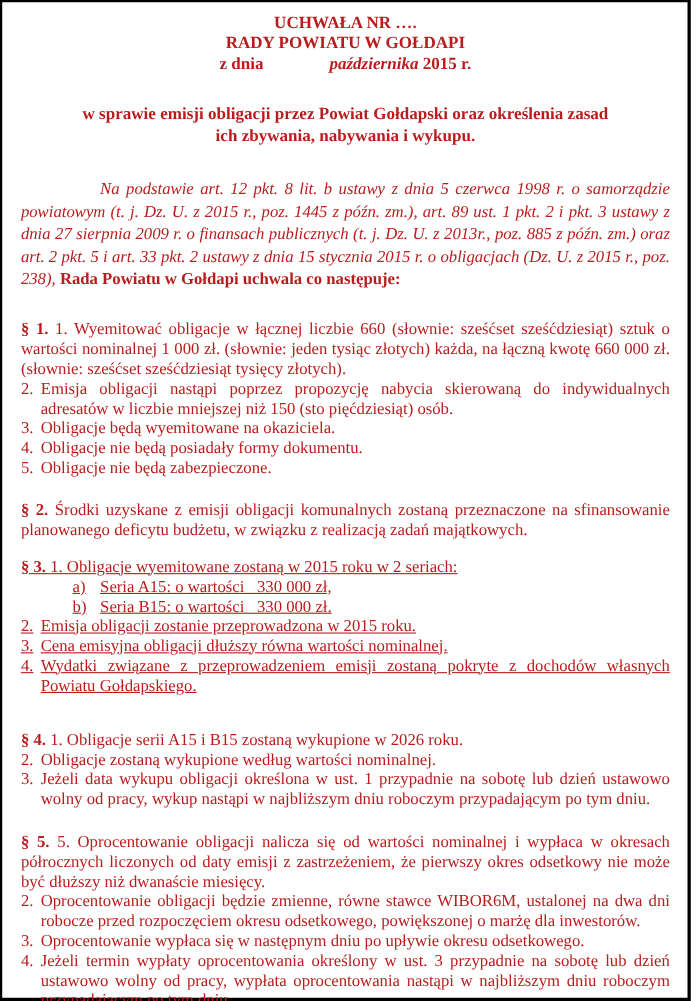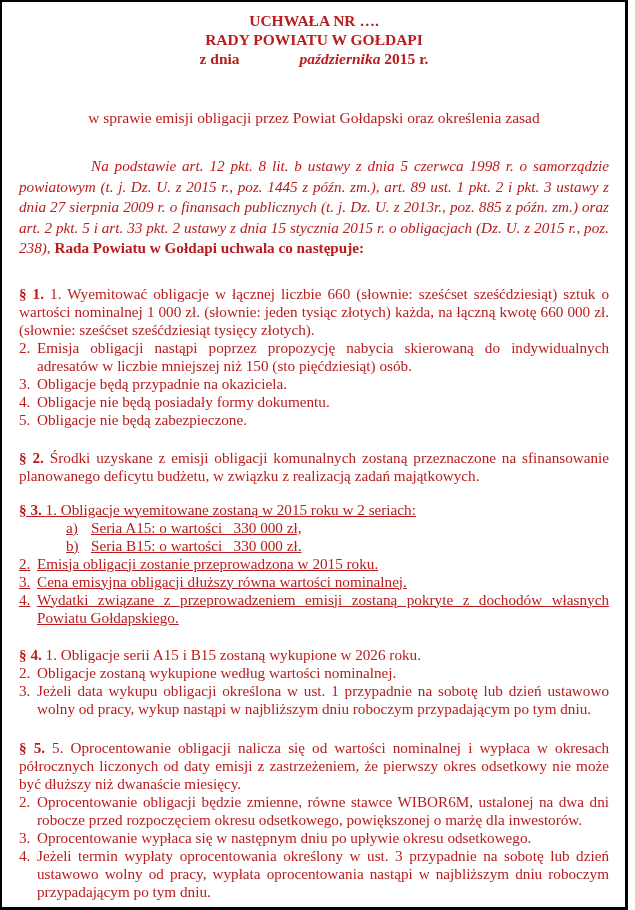--- a/index.html
+++ b/index.html
@@ -10,73 +10,74 @@
     border-right:3px solid #000; border-bottom:3px solid #000;
     background:#fff; color:#b91c1c;
     font-family:"Liberation Serif", "DejaVu Serif", serif;
     font-size:15.2px; line-height:18px;
     padding:0 16px 0 17px;
   }
   .title { text-align:center; font-weight:bold; font-size:15.5px; line-height:19px; }
   .title .l1 { margin-top:9px; }
   .title .date-line .day { margin-right:56px; }
   .title .date-line i { font-weight:bold; }
-  .subject { text-align:center; font-weight:normal; font-size:15.5px; line-height:20px; margin-top:40px; }
+  .subject { text-align:center; font-weight:bold; font-size:15.5px; line-height:20px; margin-top:26px; }
   .preamble { font-style:italic; text-align:justify; margin-top:28px; line-height:20.5px; }
   .preamble .indent { display:inline-block; width:72px; }
   .preamble b { font-style:normal; }
   .sec { margin-top:18px; text-align:justify; }
   .sec b.p { font-weight:bold; }
   .item { display:flex; text-align:justify; }
   .item .n { flex:0 0 18px; }
   .item .t { flex:1; }
   .sub { display:flex; padding-left:47px; }
   .sub .n { flex:0 0 25px; }
   .gap1 { margin-top:26px; }
   .gap2 { margin-top:20px; }
   .gap3 { margin-top:16px;text-decoration:underline; }
-  .gap4 { margin-top:19px; }
+  .gap4 { margin-top:31px; }
   .gap5 { margin-top:21px; }
 </style>
 </head>
 <body>
 
 <div class="page">
 
   <div class="title">
     <div class="l1">UCHWAŁA NR ….</div>
     <div>RADY POWIATU W GOŁDAPI</div>
     <div class="date-line">
       <span class="day">z  dnia</span>
       <i>października</i>
       <span>2015 r.</span>
     </div>
   </div>
 
   <div class="subject">
     <div>w sprawie emisji obligacji przez Powiat Gołdapski oraz określenia zasad</div>
+    <div>ich zbywania, nabywania i wykupu.</div>
   </div>
 
   <div class="preamble">
     <span class="indent"></span><span>Na podstawie art. 12 pkt. 8 lit. b ustawy z dnia 5 czerwca 1998 r. o samorządzie powiatowym (t. j. Dz. U. z 2015 r., poz. 1445 z późn. zm.), art. 89 ust. 1 pkt. 2 i pkt. 3 ustawy z dnia 27 sierpnia 2009 r. o finansach publicznych (t. j. Dz. U. z 2013r., poz. 885 z późn. zm.) oraz art. 2 pkt. 5 i art. 33 pkt. 2 ustawy z dnia 15 stycznia 2015 r. o obligacjach (Dz. U. z 2015 r., poz. 238),</span>
     <b>Rada Powiatu w Gołdapi uchwala co następuje:</b>
   </div>
 
   <div class="gap1">
     <div class="sec" style="margin-top:0">
       <b class="p">§ 1.</b>
       <span>1. Wyemitować obligacje w łącznej liczbie 660 (słownie: sześćset sześćdziesiąt) sztuk o wartości nominalnej 1 000 zł. (słownie: jeden tysiąc złotych) każda, na łączną kwotę 660 000 zł. (słownie: sześćset sześćdziesiąt tysięcy złotych).</span>
     </div>
     <div class="item">
         <span class="n">2.</span>
         <span class="t">Emisja obligacji nastąpi poprzez propozycję nabycia skierowaną do indywidualnych adresatów w liczbie mniejszej niż 150 (sto pięćdziesiąt) osób.</span>
       </div>
     <div class="item">
         <span class="n">3.</span>
-        <span class="t">Obligacje będą przypadnie na okaziciela.</span>
+        <span class="t">Obligacje będą wyemitowane na okaziciela.</span>
       </div>
     <div class="item">
         <span class="n">4.</span>
         <span class="t">Obligacje nie będą posiadały formy dokumentu.</span>
       </div>
     <div class="item">
         <span class="n">5.</span>
         <span class="t">Obligacje nie będą zabezpieczone.</span>
       </div>
   </div>

